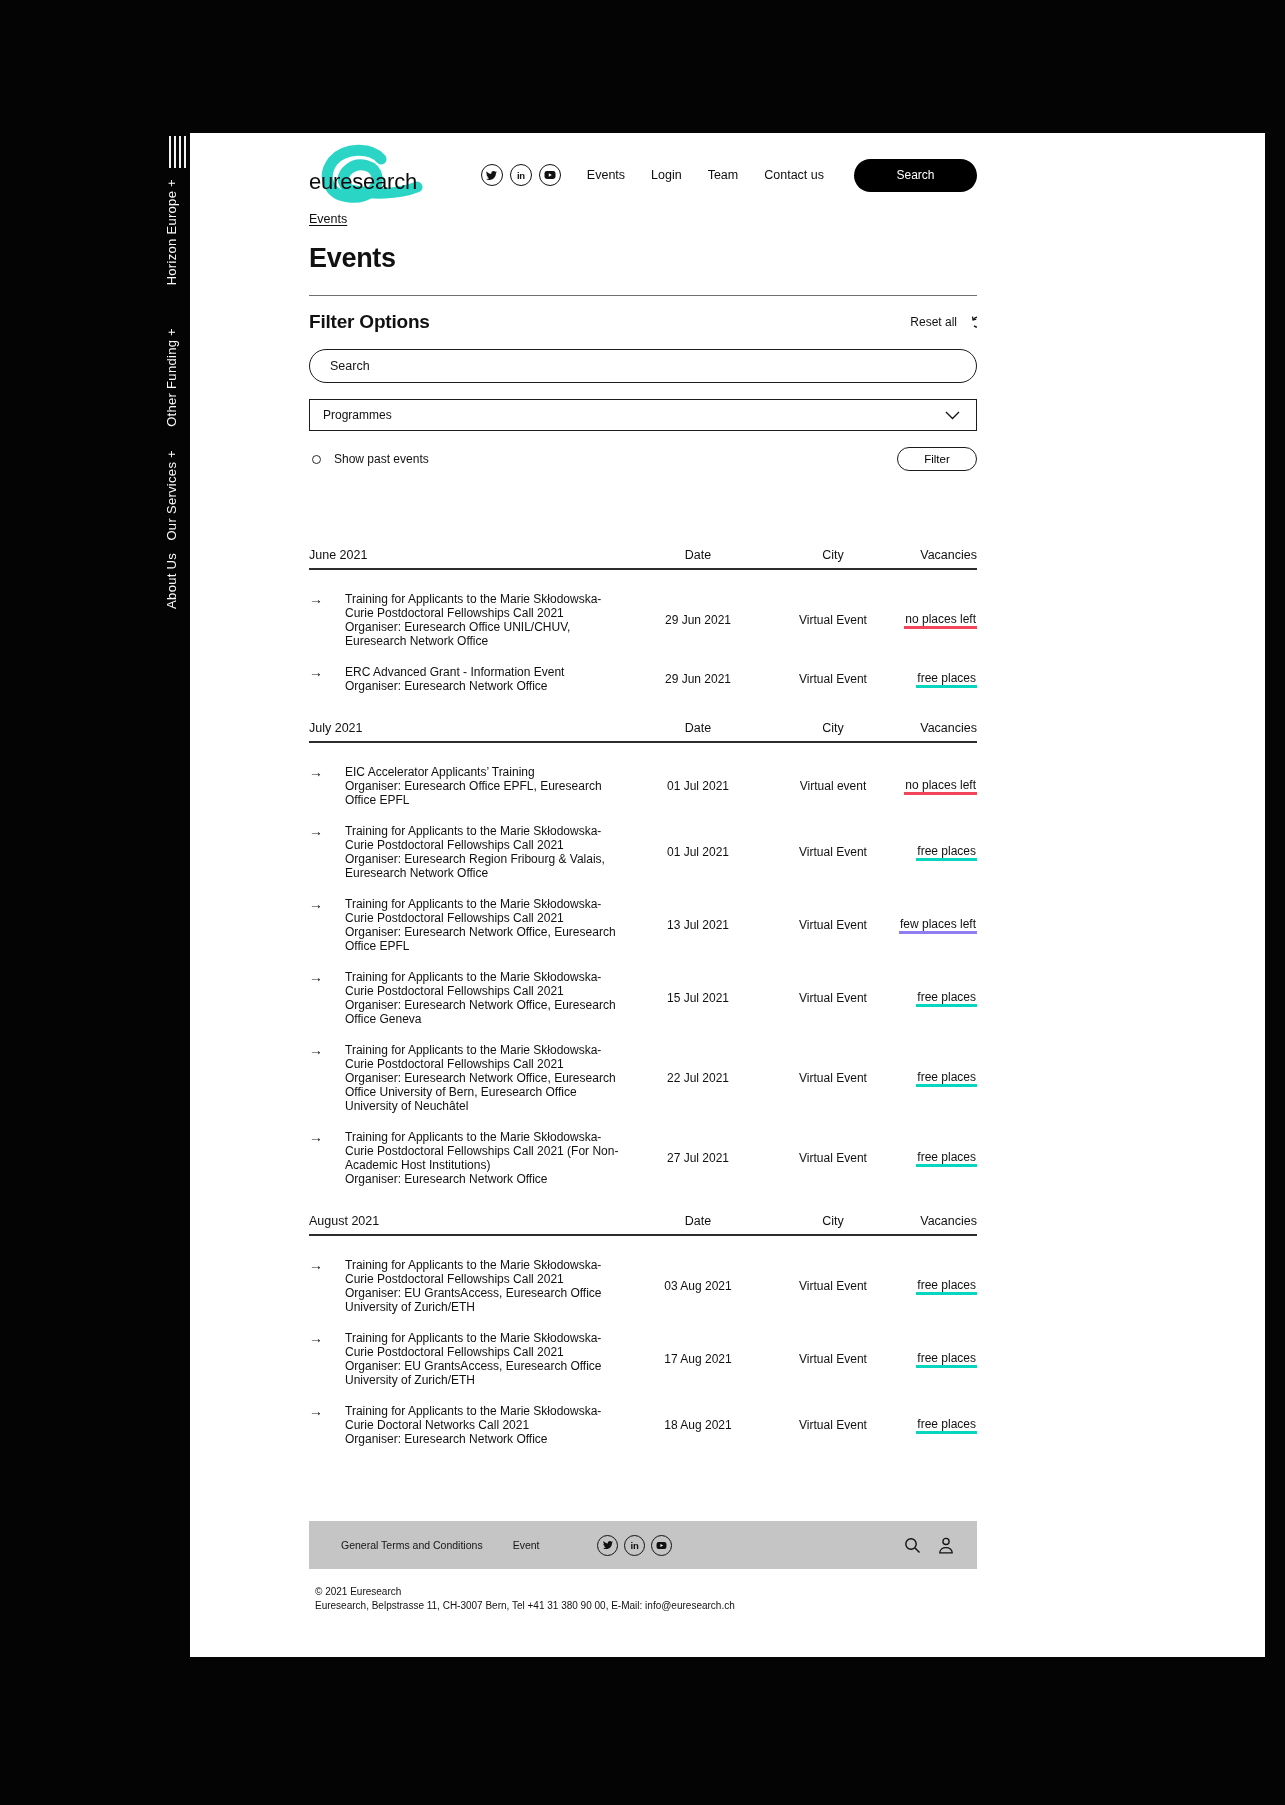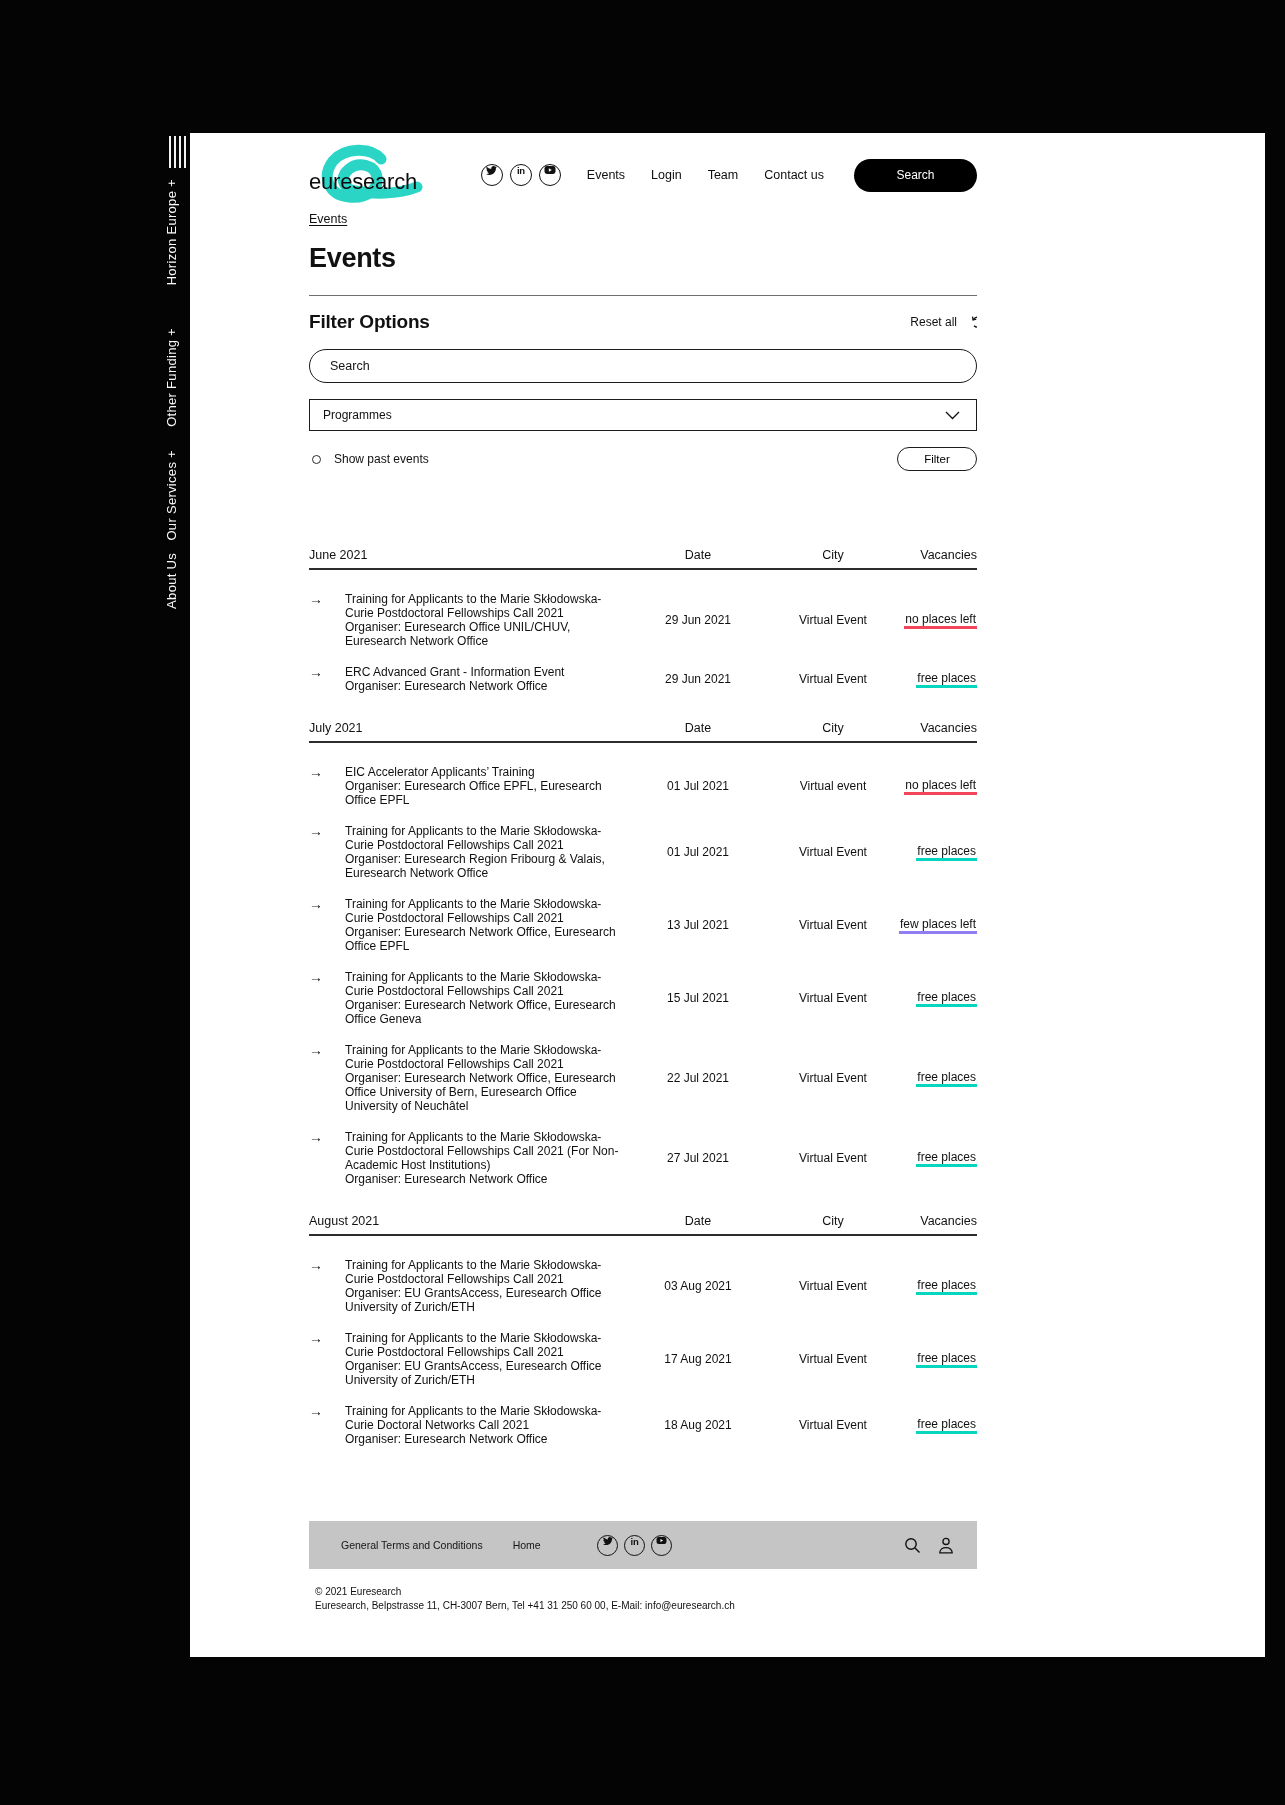--- a/index.html
+++ b/index.html
@@ -17,21 +17,21 @@
   .content { position:absolute; left:119px; width:668px; }
 
   
   .site-header { top:10px; height:64px; display:flex; align-items:center; justify-content:space-between; }
   .logo { position:relative; height:64px; width:170px; cursor:pointer; }
   .logo-swoosh { position:absolute; left:10px; top:0px; z-index:0; }
   .logo-text { position:absolute; left:0; top:26px; z-index:1; font-size:22px; font-weight:500; letter-spacing:-.2px; color:#0c0c0c; }
   .hdr-right { display:flex; align-items:center; gap:26px; }
   .soc { display:flex; gap:7px; }
   .circle-ic { width:22px; height:22px; border:1.3px solid #111; border-radius:50%;
-               display:flex; align-items:flex-start; justify-content:center; cursor:pointer; background:transparent; }
+               display:flex; align-items:center; justify-content:center; cursor:pointer; background:transparent; }
   .circle-ic svg { display:block; }
   .in-txt { font-size:9.5px; font-weight:700; color:#111; letter-spacing:-.3px; }
   .nav-link { font-size:12.5px; color:#0e0e0e; cursor:pointer; white-space:nowrap; }
   .search-btn { width:123px; height:33px; background:#000; color:#fff; border:none; border-radius:17px;
                 font-size:12px; font-family:inherit; cursor:pointer; margin-left:4px; }
 
   
   .breadcrumb { top:79px; font-size:12.5px; }
   .breadcrumb a { color:#0e0e0e; text-decoration:underline; text-underline-offset:2px; cursor:pointer; }
   .h1 { top:110px; font-size:27px; font-weight:700; letter-spacing:-.3px; }
@@ -313,21 +313,21 @@
     <span class="c-city">Virtual Event</span>
     <span class="c-vac"><span class="vac-pill" style="border-bottom-color: rgb(6, 214, 192);">free places</span></span>
   </div>
 </div>
   </section>
 </div>
 
   <div class="content footer-bar">
     <div class="f-links">
       <span class="f-link">General Terms and Conditions</span>
-      <span class="f-link">Home</span>
+      <span class="f-link">Event</span>
     </div>
     <div class="f-soc">
       <span class="circle-ic">
         <svg width="10" height="10" viewBox="0 0 24 24">
             <path fill="#111" d="M23.9 4.6a10 10 0 0 1-2.8.8 4.9 4.9 0 0 0 2.1-2.7c-.9.6-2 1-3.1 1.2a4.9 4.9 0 0 0-8.4 4.5C7.7 8.1 4.1 6.1 1.6 3.2a4.9 4.9 0 0 0 1.5 6.6c-.8 0-1.6-.2-2.2-.6v.1c0 2.4 1.7 4.4 3.9 4.8a5 5 0 0 1-2.2.1 4.9 4.9 0 0 0 4.6 3.4A9.9 9.9 0 0 1 0 19.5a14 14 0 0 0 7.6 2.2c9 0 14-7.5 14-14v-.6a10 10 0 0 0 2.3-2.5z"></path>
           </svg>
       </span>
       <span class="circle-ic">
           <span class="in-txt">in</span>
         </span>
@@ -344,16 +344,16 @@
         <line x1="12" y1="12" x2="16.5" y2="16.5" stroke="#111" stroke-width="1.4"></line>
       </svg>
       <svg width="18" height="19" viewBox="0 0 18 19">
         <circle cx="9" cy="5.4" r="3.1" fill="none" stroke="#111" stroke-width="1.3"></circle>
         <path d="M2.8 16.8c0-3.4 2.8-5.2 6.2-5.2s6.2 1.8 6.2 5.2z" fill="none" stroke="#111" stroke-width="1.3"></path>
       </svg>
     </div>
   </div>
   <div class="content copyright">
     <div>© 2021 Euresearch</div>
-    <div>Euresearch, Belpstrasse 11, CH-3007 Bern, Tel +41 31 250 60 00, E-Mail: info@euresearch.ch</div>
+    <div>Euresearch, Belpstrasse 11, CH-3007 Bern, Tel +41 31 380 90 00, E-Mail: info@euresearch.ch</div>
   </div>
 
 </div>
 
 </body></html>

